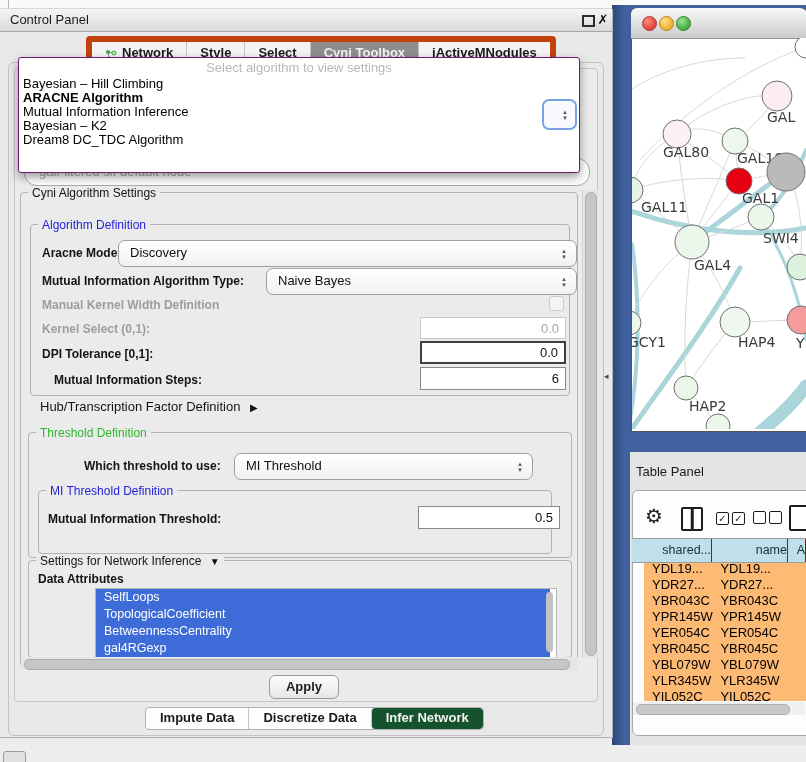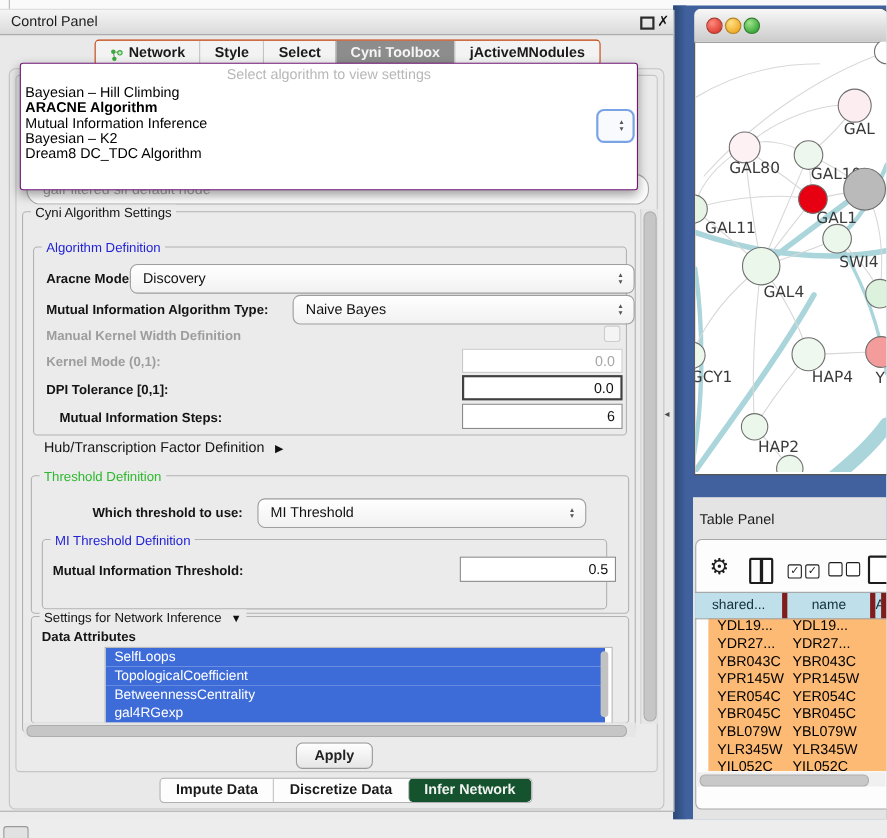--- a/index.html
+++ b/index.html
@@ -9,21 +9,21 @@
   
   .top-strip{left:0;top:0;width:806px;height:8px;background:#fafafa;border-bottom:1px solid #d6d6d6;}
   .top-tick{left:8px;top:0;width:1px;height:8px;background:#b5b5b5;}
   
   .cp{left:0;top:9px;width:612px;height:728px;background:#e9e9e9;border-right:1px solid #b5b5b5;border-bottom:1px solid #b0b0b0;}
   .cp-titlebar{left:0;top:9px;width:612px;height:22px;background:linear-gradient(#f5f5f5,#dadada);border-bottom:1px solid #a5a5a5;}
   .cp-title{left:10px;top:9px;height:22px;line-height:22px;font-size:13px;color:#1b1b1b;}
   .float-icon{left:582px;top:15px;width:9px;height:8px;border:2px solid #2b2b2b;background:transparent;}
   .close-icon{left:596px;top:9px;width:14px;height:22px;line-height:22px;font-size:13px;font-weight:bold;color:#111;text-align:center;}
   
-  .cp-tabs{left:86px;top:36px;height:22px;display:flex;border:1px solid #c2410c;border-radius:4px;background:#f3f3f3;overflow:hidden;}
+  .cp-tabs{left:86px;top:36px;height:22px;display:flex;border:6px solid #c2410c;border-radius:4px;background:#f3f3f3;overflow:hidden;}
   .cp-tab{padding:0 13px;line-height:20px;font-size:13px;font-weight:bold;color:#1a1a1a;border-left:1px solid #c4c4c4;display:flex;align-items:center;gap:5px;white-space:nowrap;}
   .cp-tab:first-child{border-left:none;}
   .cp-tab.sel{background:#8d8d8d;color:#f5f5f5;}
   .net-icon{width:12px;height:12px;display:inline-block;}
   
   .cp-outer{left:8px;top:62px;width:594px;height:672px;background:#e9e9e9;border:1px solid #c3c3c3;border-radius:6px;}
   .cp-inner{left:14px;top:68px;width:582px;height:632px;background:#ebebeb;border:1px solid #c6c6c6;border-radius:4px;}
   
   .net-combo{left:24px;top:158px;width:550px;height:26px;background:#fdfdfd;border:1px solid #a9a9a9;border-radius:13px;
     line-height:26px;padding-left:14px;font-size:13px;color:#a3a3a3;z-index:3;}
@@ -84,21 +84,21 @@
   .tbl-title{left:636px;top:464px;font-size:13px;color:#1b1b1b;}
   .tbl-panel{left:632px;top:490px;width:182px;height:244px;background:#fdfdfd;border:1px solid #a8a8a8;border-radius:6px;}
   .ticon{position:absolute;z-index:3;}
   .gear{left:645px;top:503px;font-size:20px;color:#1c1c1c;line-height:26px;}
   .split-box{left:681px;top:507px;width:18px;height:20px;border:2.5px solid #1c1c1c;border-radius:2px;}
   .split-line{position:absolute;left:50%;top:0;bottom:0;width:2.5px;background:#1c1c1c;transform:translateX(-50%);}
   .cbx{display:inline-block;width:11px;height:11px;border:1.5px solid #1c1c1c;border-radius:2px;text-align:center;line-height:11px;font-size:10px;color:#1c1c1c;margin-right:3px;background:#fff;}
   .checks{left:716px;top:511px;} .unchecks{left:753px;top:511px;}
   .doc-box{left:789px;top:505px;width:16px;height:22px;border:2.5px solid #1c1c1c;border-radius:2px;background:#fff;}
   .tbl-head{left:632px;top:538px;width:174px;height:23px;display:flex;border-top:1px solid #9b9b9b;border-bottom:1px solid #9b9b9b;z-index:3;}
-  .th{background:#bfe0eb;border-right:5px solid #7f1d1d;line-height:23px;text-align:center;font-size:12.5px;color:#13303a;overflow:hidden;white-space:nowrap;}
+  .th{background:#bfe0eb;border-right:1px solid #7f1d1d;line-height:23px;text-align:right;font-size:12.5px;color:#13303a;overflow:hidden;white-space:nowrap;}
   .th.c0{width:79px;} .th.c1{width:75px;} .th.c2{flex:1;}
   .tbl-body{left:644px;top:561px;width:174px;height:140px;overflow:hidden;background:#fdba74;z-index:2;}
   .tr{display:flex;height:16px;line-height:16px;font-size:13px;color:#000;font-family:"Liberation Sans","DejaVu Sans",sans-serif;}
   .td{overflow:hidden;white-space:nowrap;}
   .td.c0{width:72px;padding-left:8px;} .td.c1{width:70px;padding-left:5px;} .td.c2{flex:1;padding-left:4px;margin-left:32px;}
   .tbl-hscroll{left:633px;top:702px;width:172px;height:13px;background:#f0f0f0;z-index:4;}
   .tbl-hthumb{left:636px;top:704px;width:152px;height:9px;background:#c8c8c8;border:1px solid #aeaeae;border-radius:5px;z-index:5;}
   
   .bottom-strip{left:0;top:745px;width:806px;height:17px;background:#ededed;}
   .mini-btn{left:3px;top:751px;width:21px;height:14px;background:#e2e2e2;border:1px solid #9a9a9a;border-radius:3px;}
@@ -172,21 +172,21 @@
     <span>Naive Bayes</span>
     <span class="stepper">
         <span>▲</span>
         <span>▼</span>
       </span>
   </div>
 
   <div class="form-label dis" style="left:42px;top:298px;">Manual Kernel Width Definition</div>
   <div class="checkbox" style="left:549px;top:296px;"></div>
 
-  <div class="form-label dis" style="left:42px;top:322px;">Kernel Mode (0,1):</div>
+  <div class="form-label dis" style="left:42px;top:322px;">Kernel Select (0,1):</div>
   <input class="field dis" style="left: 420px; top: 317px; width: 146px; height: 22px;" readonly="" value="0.0">
 
   <div class="form-label" style="left:42px;top:347px;">DPI Tolerance [0,1]:</div>
   <input class="field dark" style="left: 420px; top: 341px; width: 146px; height: 23px;" readonly="" value="0.0">
 
   <div class="form-label" style="left:54px;top:373px;">Mutual Information Steps:</div>
   <input class="field mid" style="left: 420px; top: 367px; width: 146px; height: 23px;" readonly="" value="6">
 
   <div class="abs" style="left:40px;top:399px;font-size:13px;color:#141414;z-index:3;">
     <span>Hub/Transcription Factor Definition</span>

